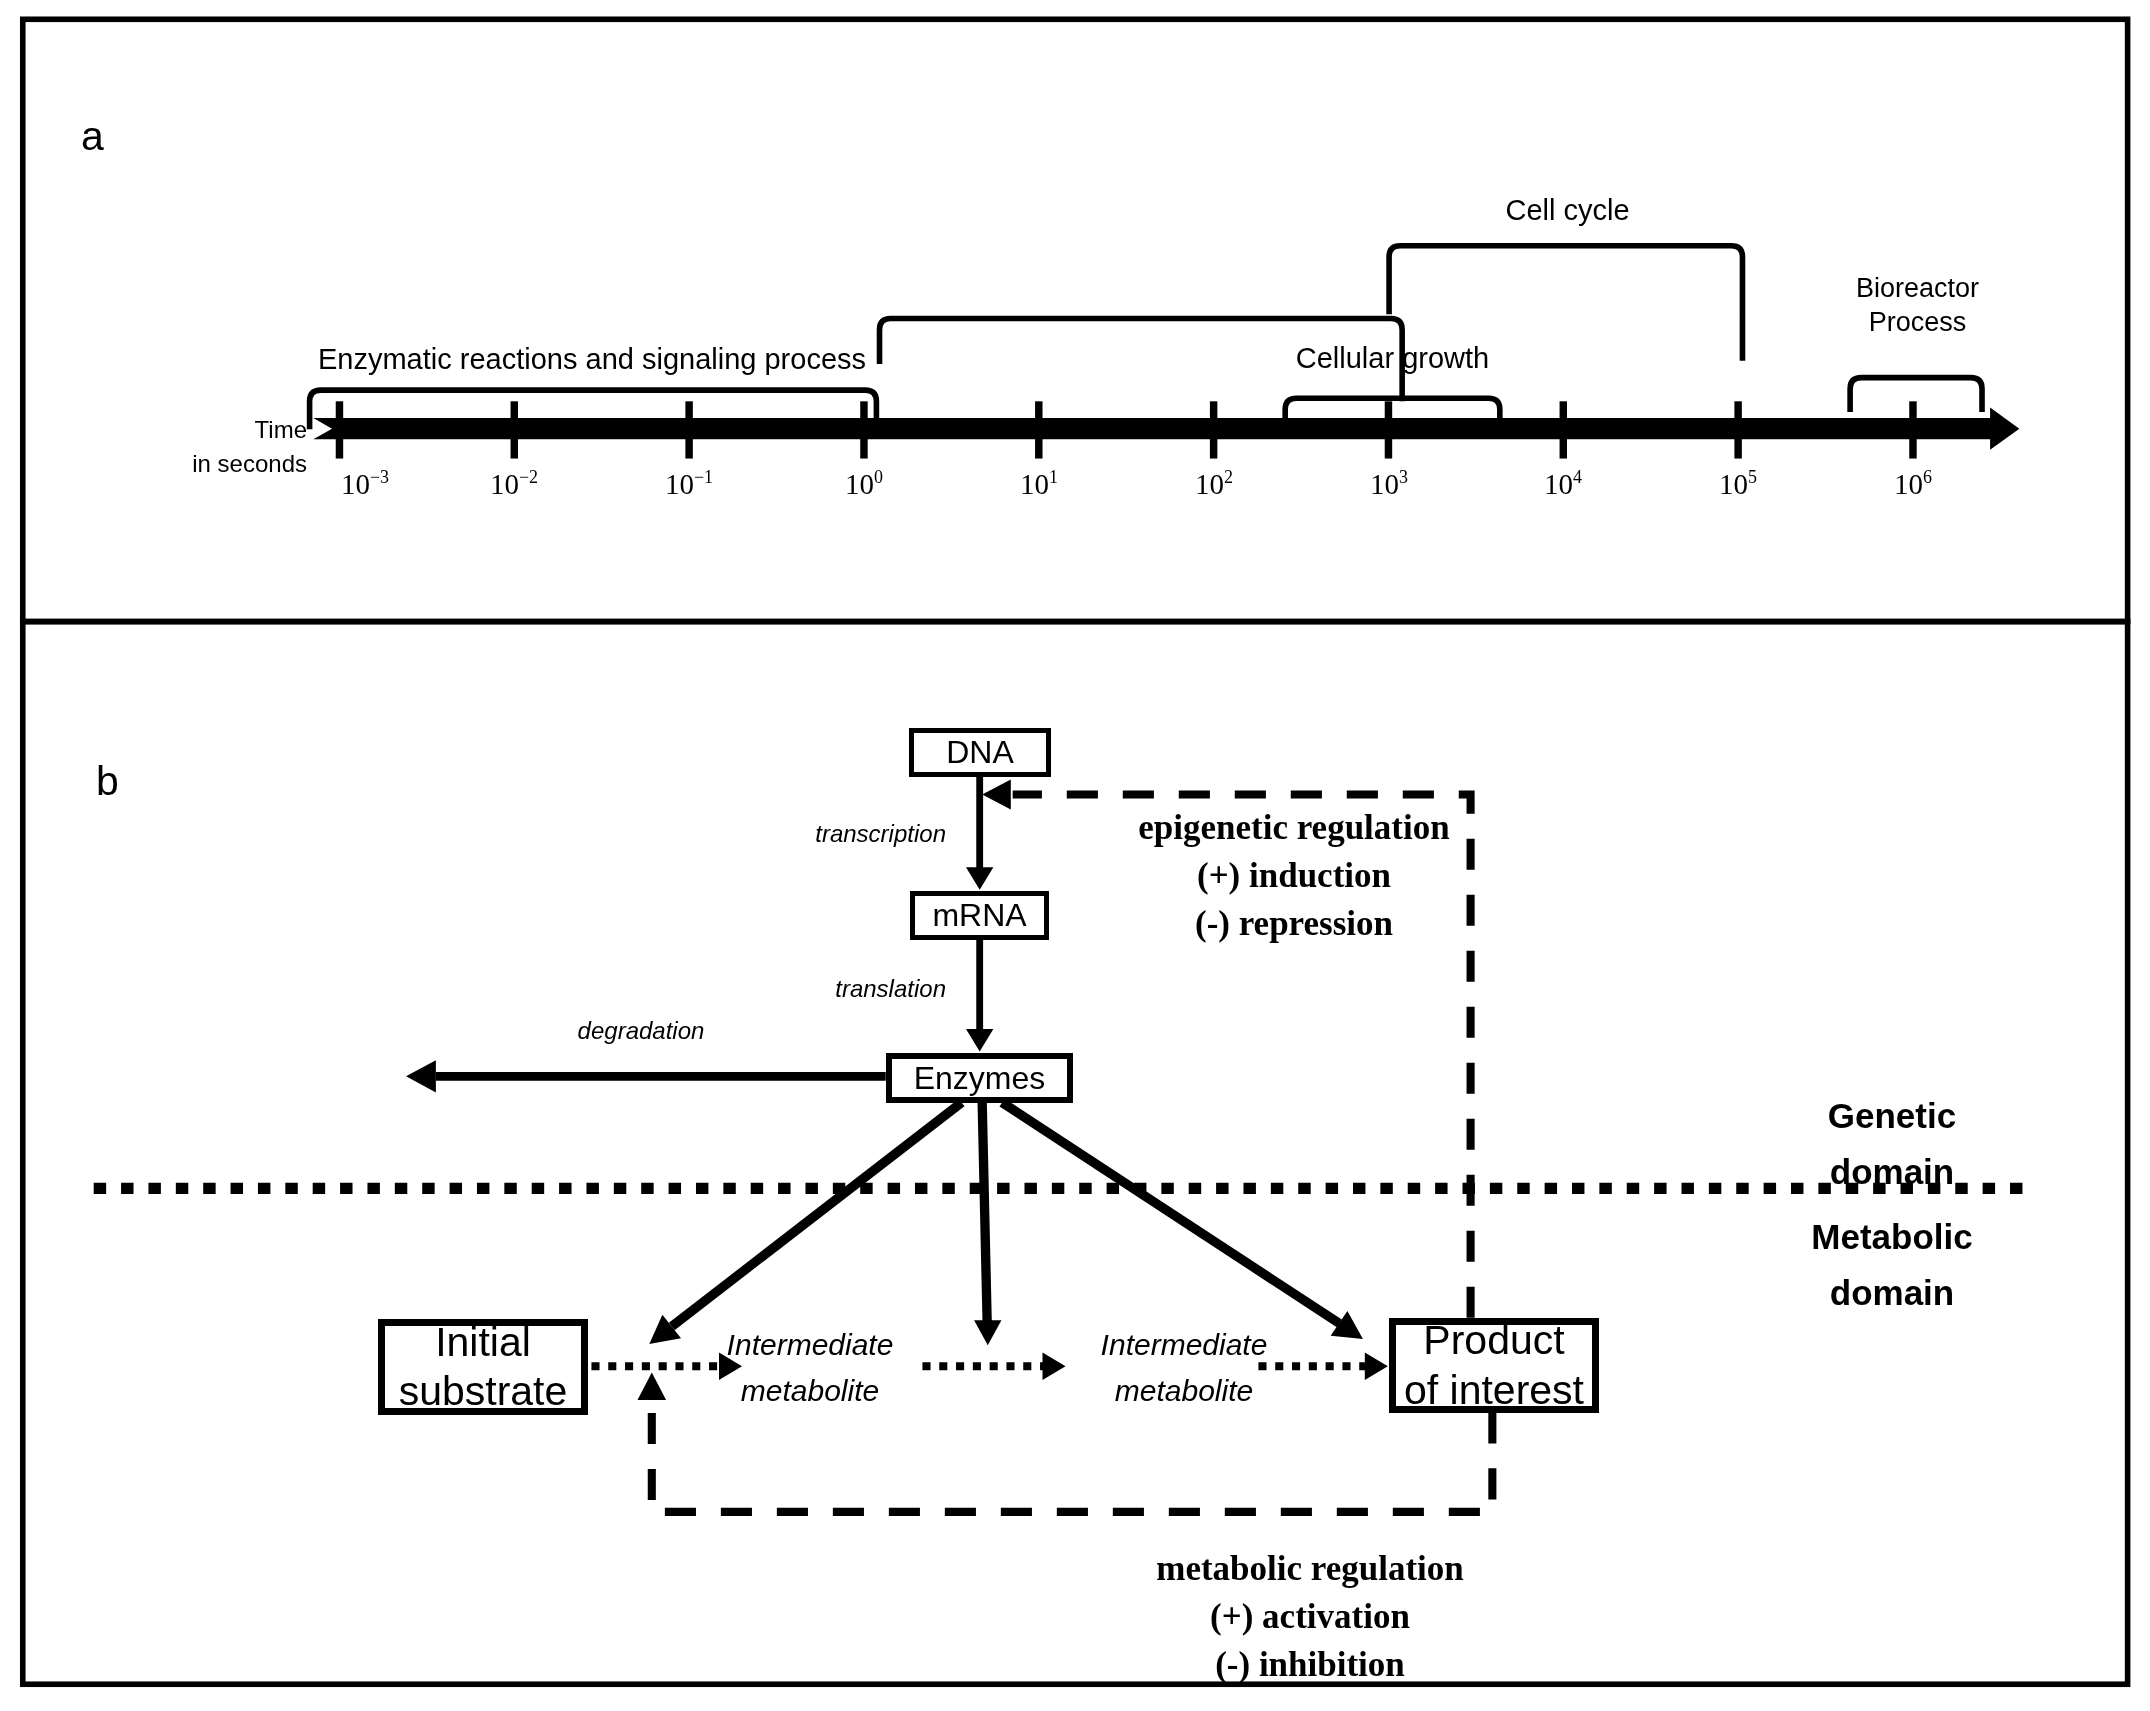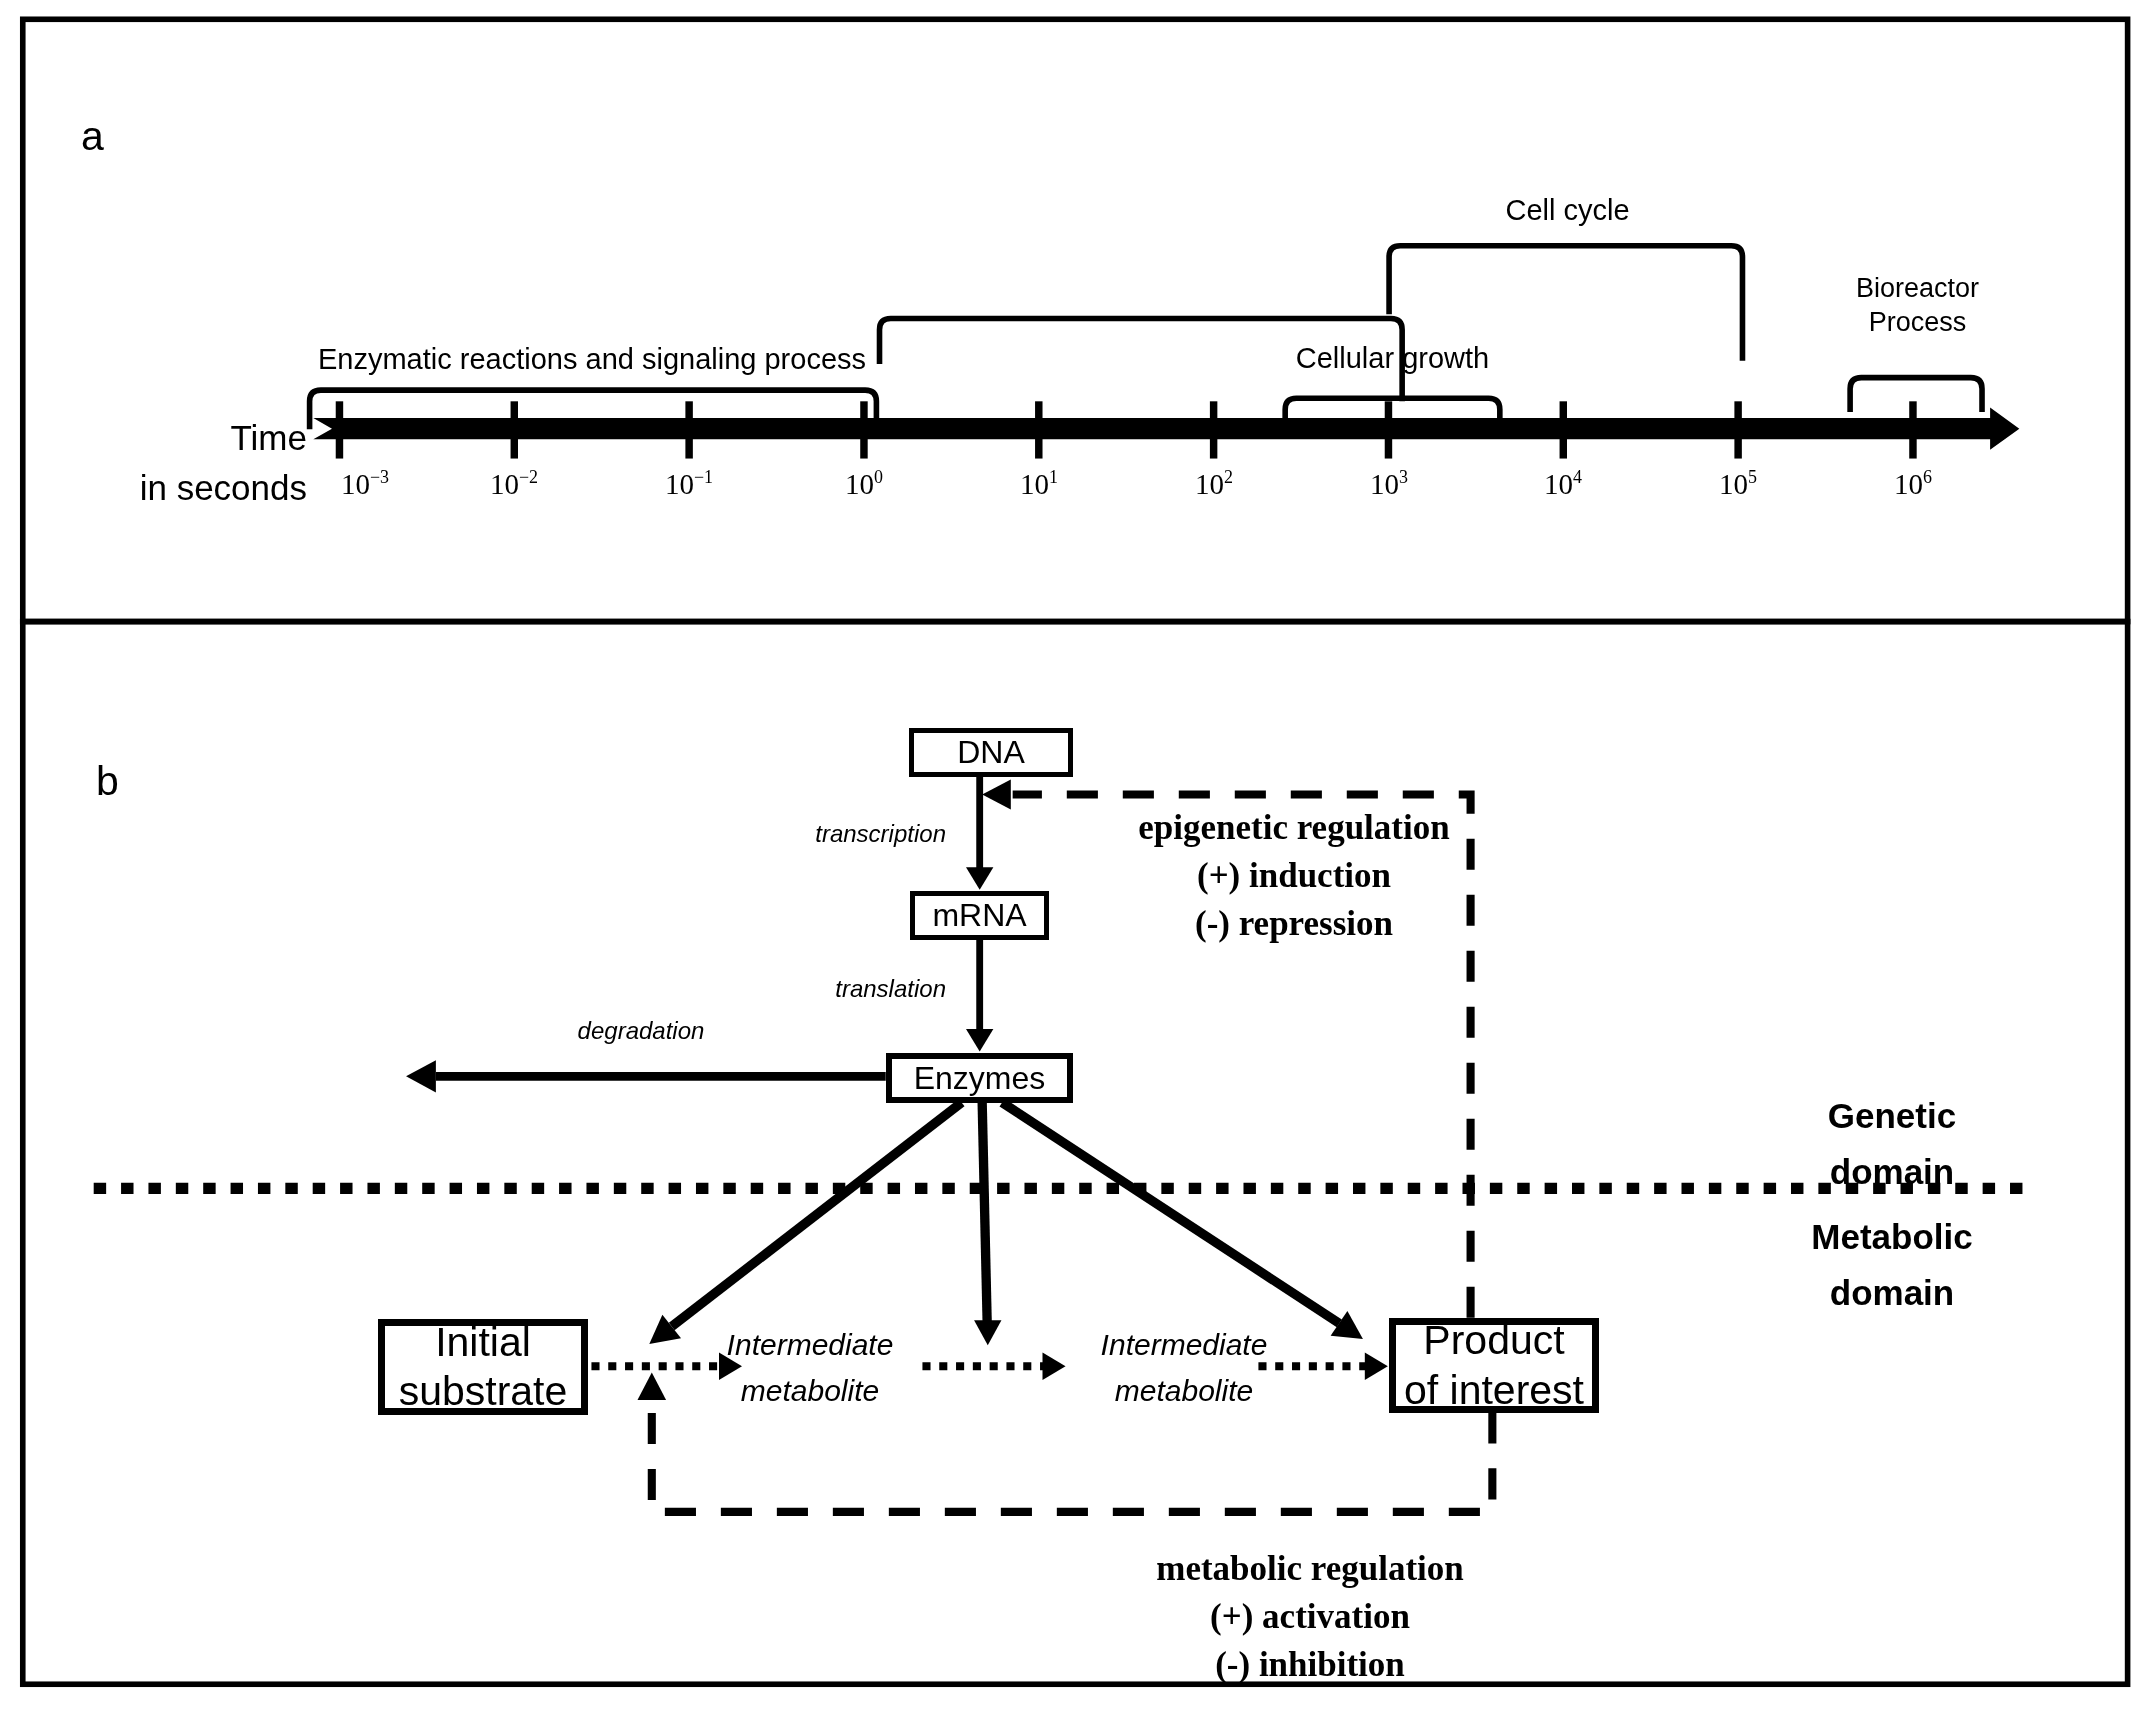--- a/index.html
+++ b/index.html
@@ -1,21 +1,21 @@
 <!DOCTYPE html>
 <html style="font-size:10px"><head>
 <meta charset="utf-8">
 <style>
   html,body{margin:0;padding:0;background:#ffffff;}
   #canvas{position:relative;width:2151px;height:1711px;background:#ffffff;overflow:hidden;
           font-family:"Liberation Sans",sans-serif;color:#000;}
   .abs{position:absolute;}
   svg{position:absolute;left:0;top:0;}
   .panel-label{font-size:41px;}
-  .axis-title{font-size:35px;line-height:1.42;text-align:right;white-space:pre-line;}
+  .axis-title{font-size:24px;line-height:1.42;text-align:right;white-space:pre-line;}
   .tick-label{font-family:"Liberation Serif",serif;font-size:29px;text-align:center;width:100px;}
   .exp{font-size:0.62em;vertical-align:super;letter-spacing:0;}
   .bracket-label{font-size:29px;text-align:center;white-space:pre-line;line-height:1.18;}
   .node-box{box-sizing:border-box;border:5.6px solid #000;background:#fff;display:flex;
             align-items:center;justify-content:center;text-align:center;font-size:32px;
             white-space:pre-line;line-height:1.2;}
   .thickbox{border-width:7.5px;font-size:41px;}
   .proc-label{font-style:italic;font-size:24px;}
   .right-al{text-align:right;}
   .center-al{text-align:center;}
@@ -106,21 +106,21 @@
   <div class="abs tick-label" style="left:814px;top:467px;"><span>10</span><span class="exp">0</span></div>
   <div class="abs tick-label" style="left:989px;top:467px;"><span>10</span><span class="exp">1</span></div>
   <div class="abs tick-label" style="left:1164px;top:467px;"><span>10</span><span class="exp">2</span></div>
   <div class="abs tick-label" style="left:1339px;top:467px;"><span>10</span><span class="exp">3</span></div>
   <div class="abs tick-label" style="left:1513px;top:467px;"><span>10</span><span class="exp">4</span></div>
   <div class="abs tick-label" style="left:1688px;top:467px;"><span>10</span><span class="exp">5</span></div>
   <div class="abs tick-label" style="left:1863px;top:467px;"><span>10</span><span class="exp">6</span></div>
 
   <div class="abs panel-label" style="left:96px;top:758px;">b</div>
 
-  <div class="abs node-box" style="left:909px;top:728px;width:164px;height:49px;">DNA</div>
+  <div class="abs node-box" style="left:909px;top:728px;width:142px;height:49px;">DNA</div>
   <div class="abs node-box" style="left:910px;top:891px;width:139px;height:49px;">mRNA</div>
   <div class="abs node-box" style="left:886px;top:1053px;width:187px;height:50px;border-width:6.2px;">Enzymes</div>
   <div class="abs node-box thickbox" style="left:378px;top:1319px;width:210px;height:96px;">Initial
 substrate</div>
   <div class="abs node-box thickbox" style="left:1389px;top:1318px;width:210px;height:95px;">Product
 of interest</div>
 
   <div class="abs interm" style="left:692px;top:1322px;width:236px;">Intermediate
 metabolite</div>
   <div class="abs interm" style="left:1066px;top:1322px;width:236px;">Intermediate

